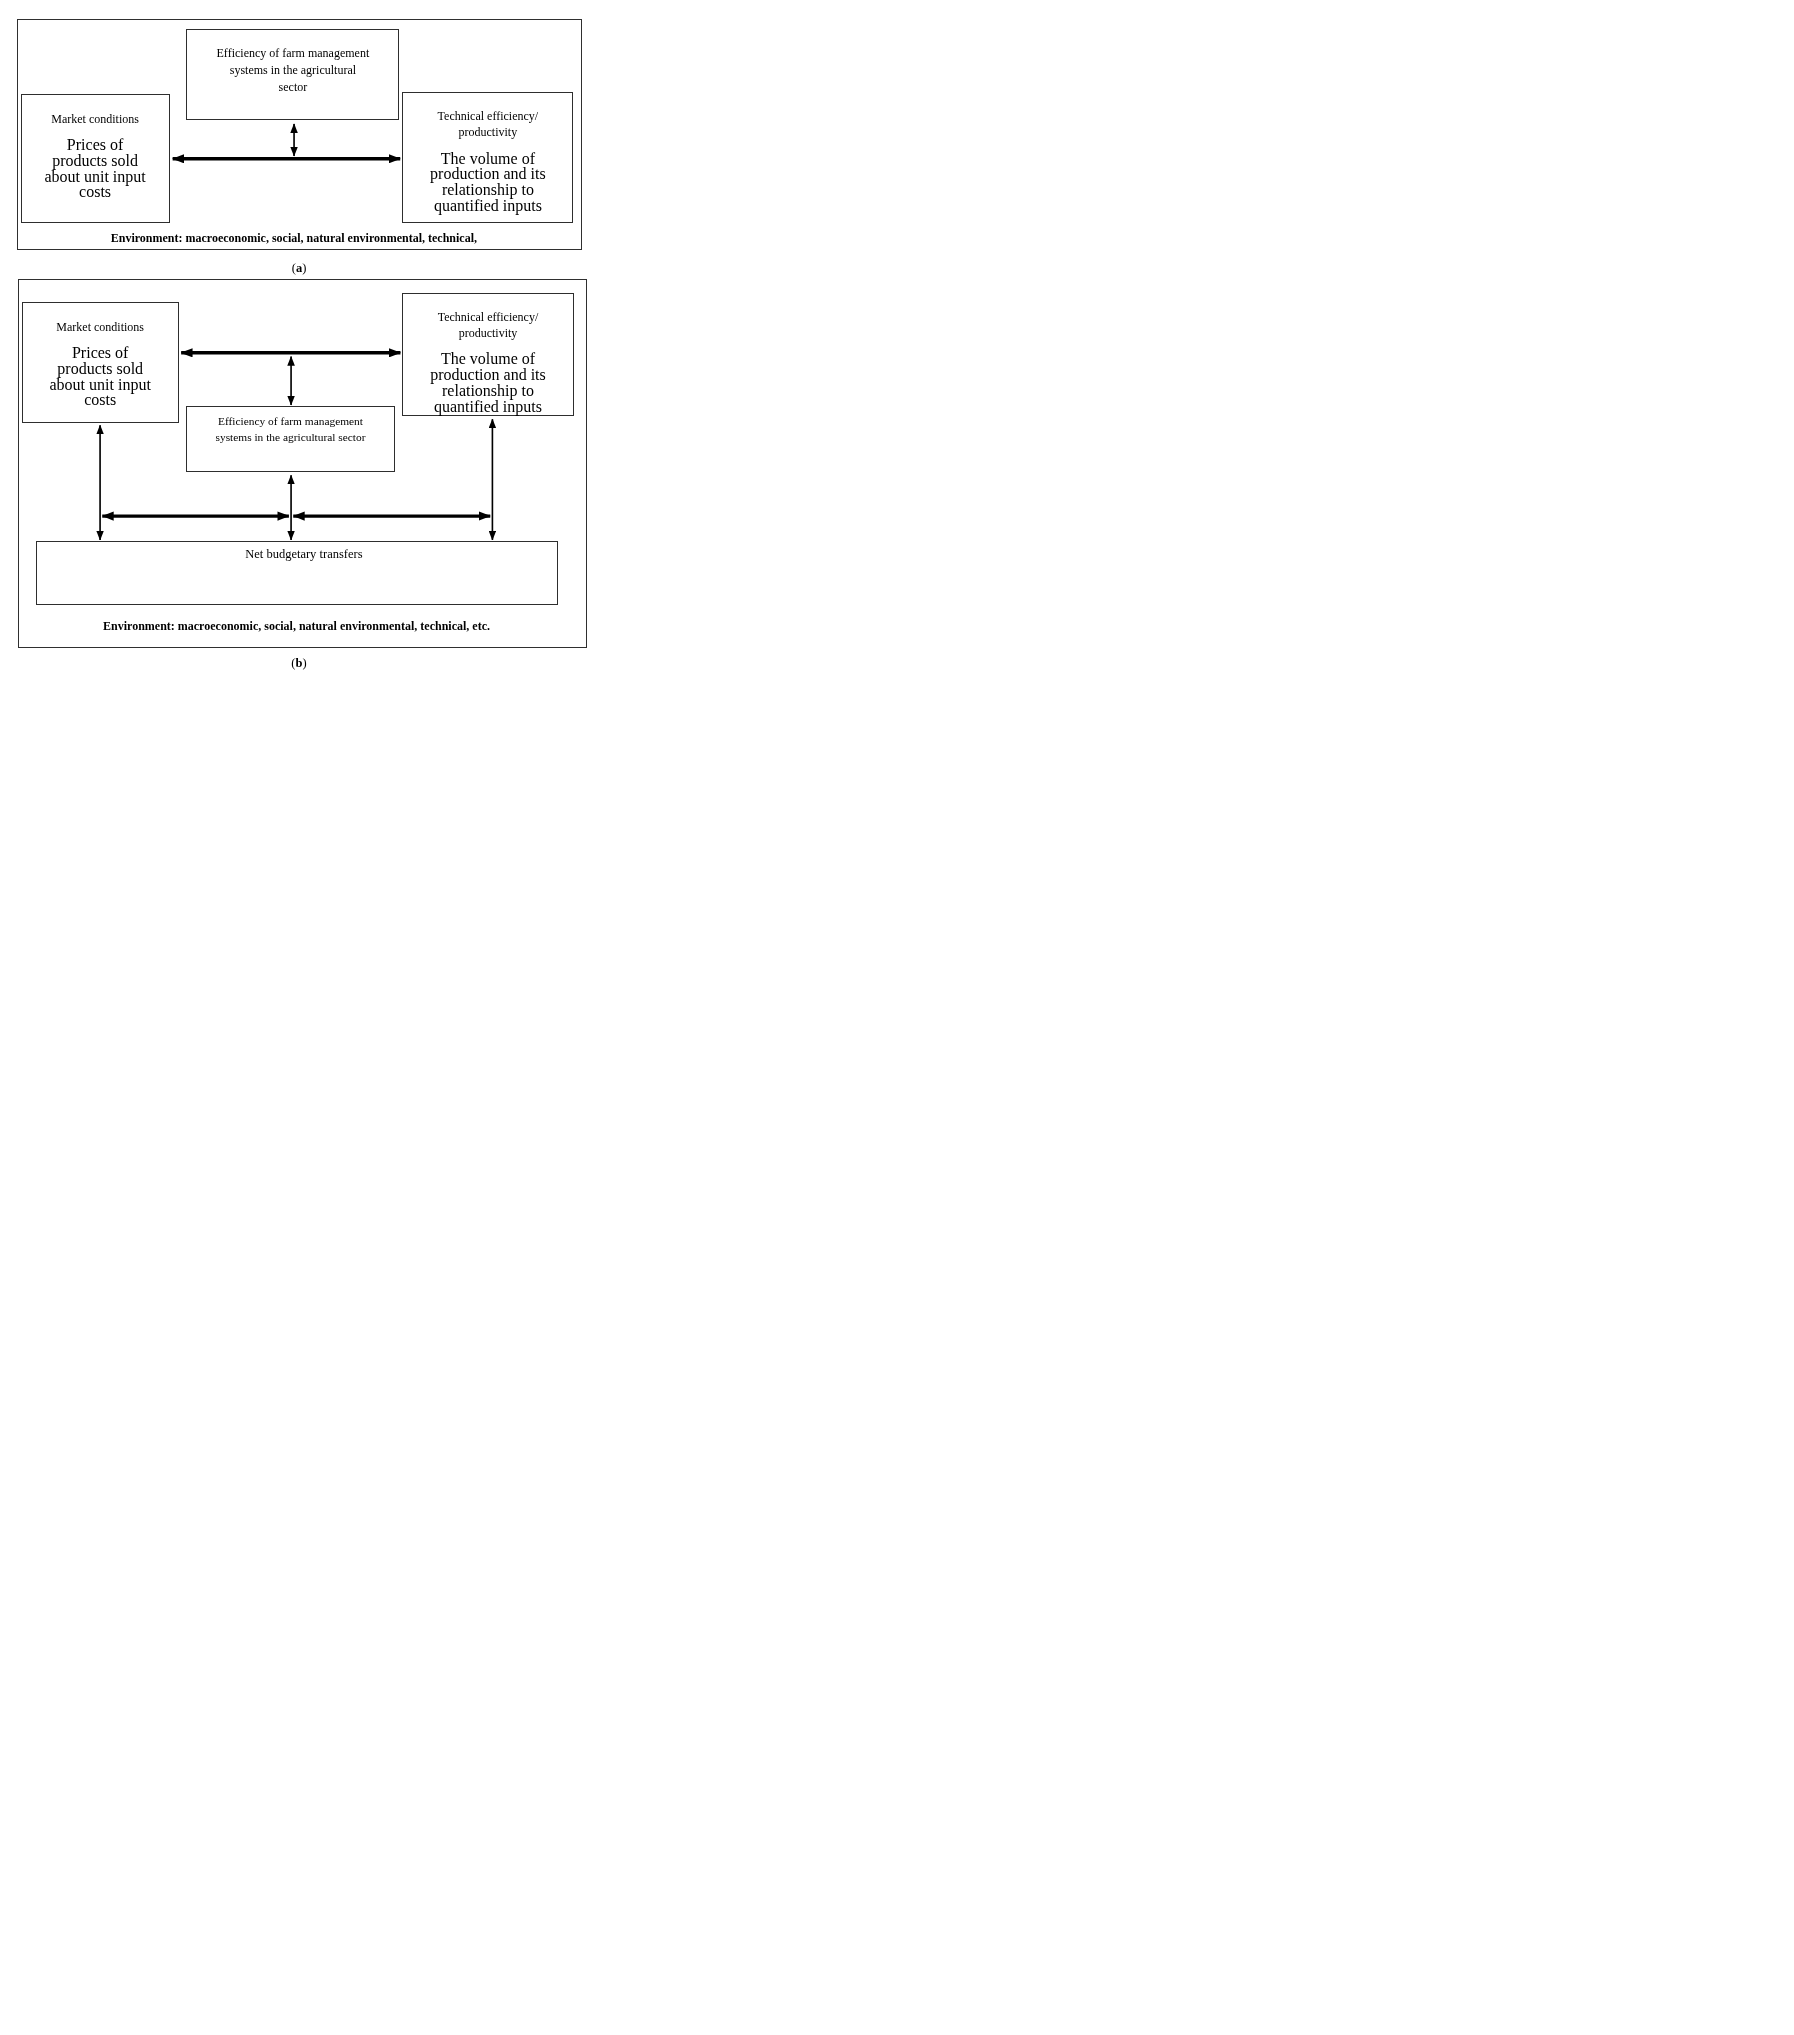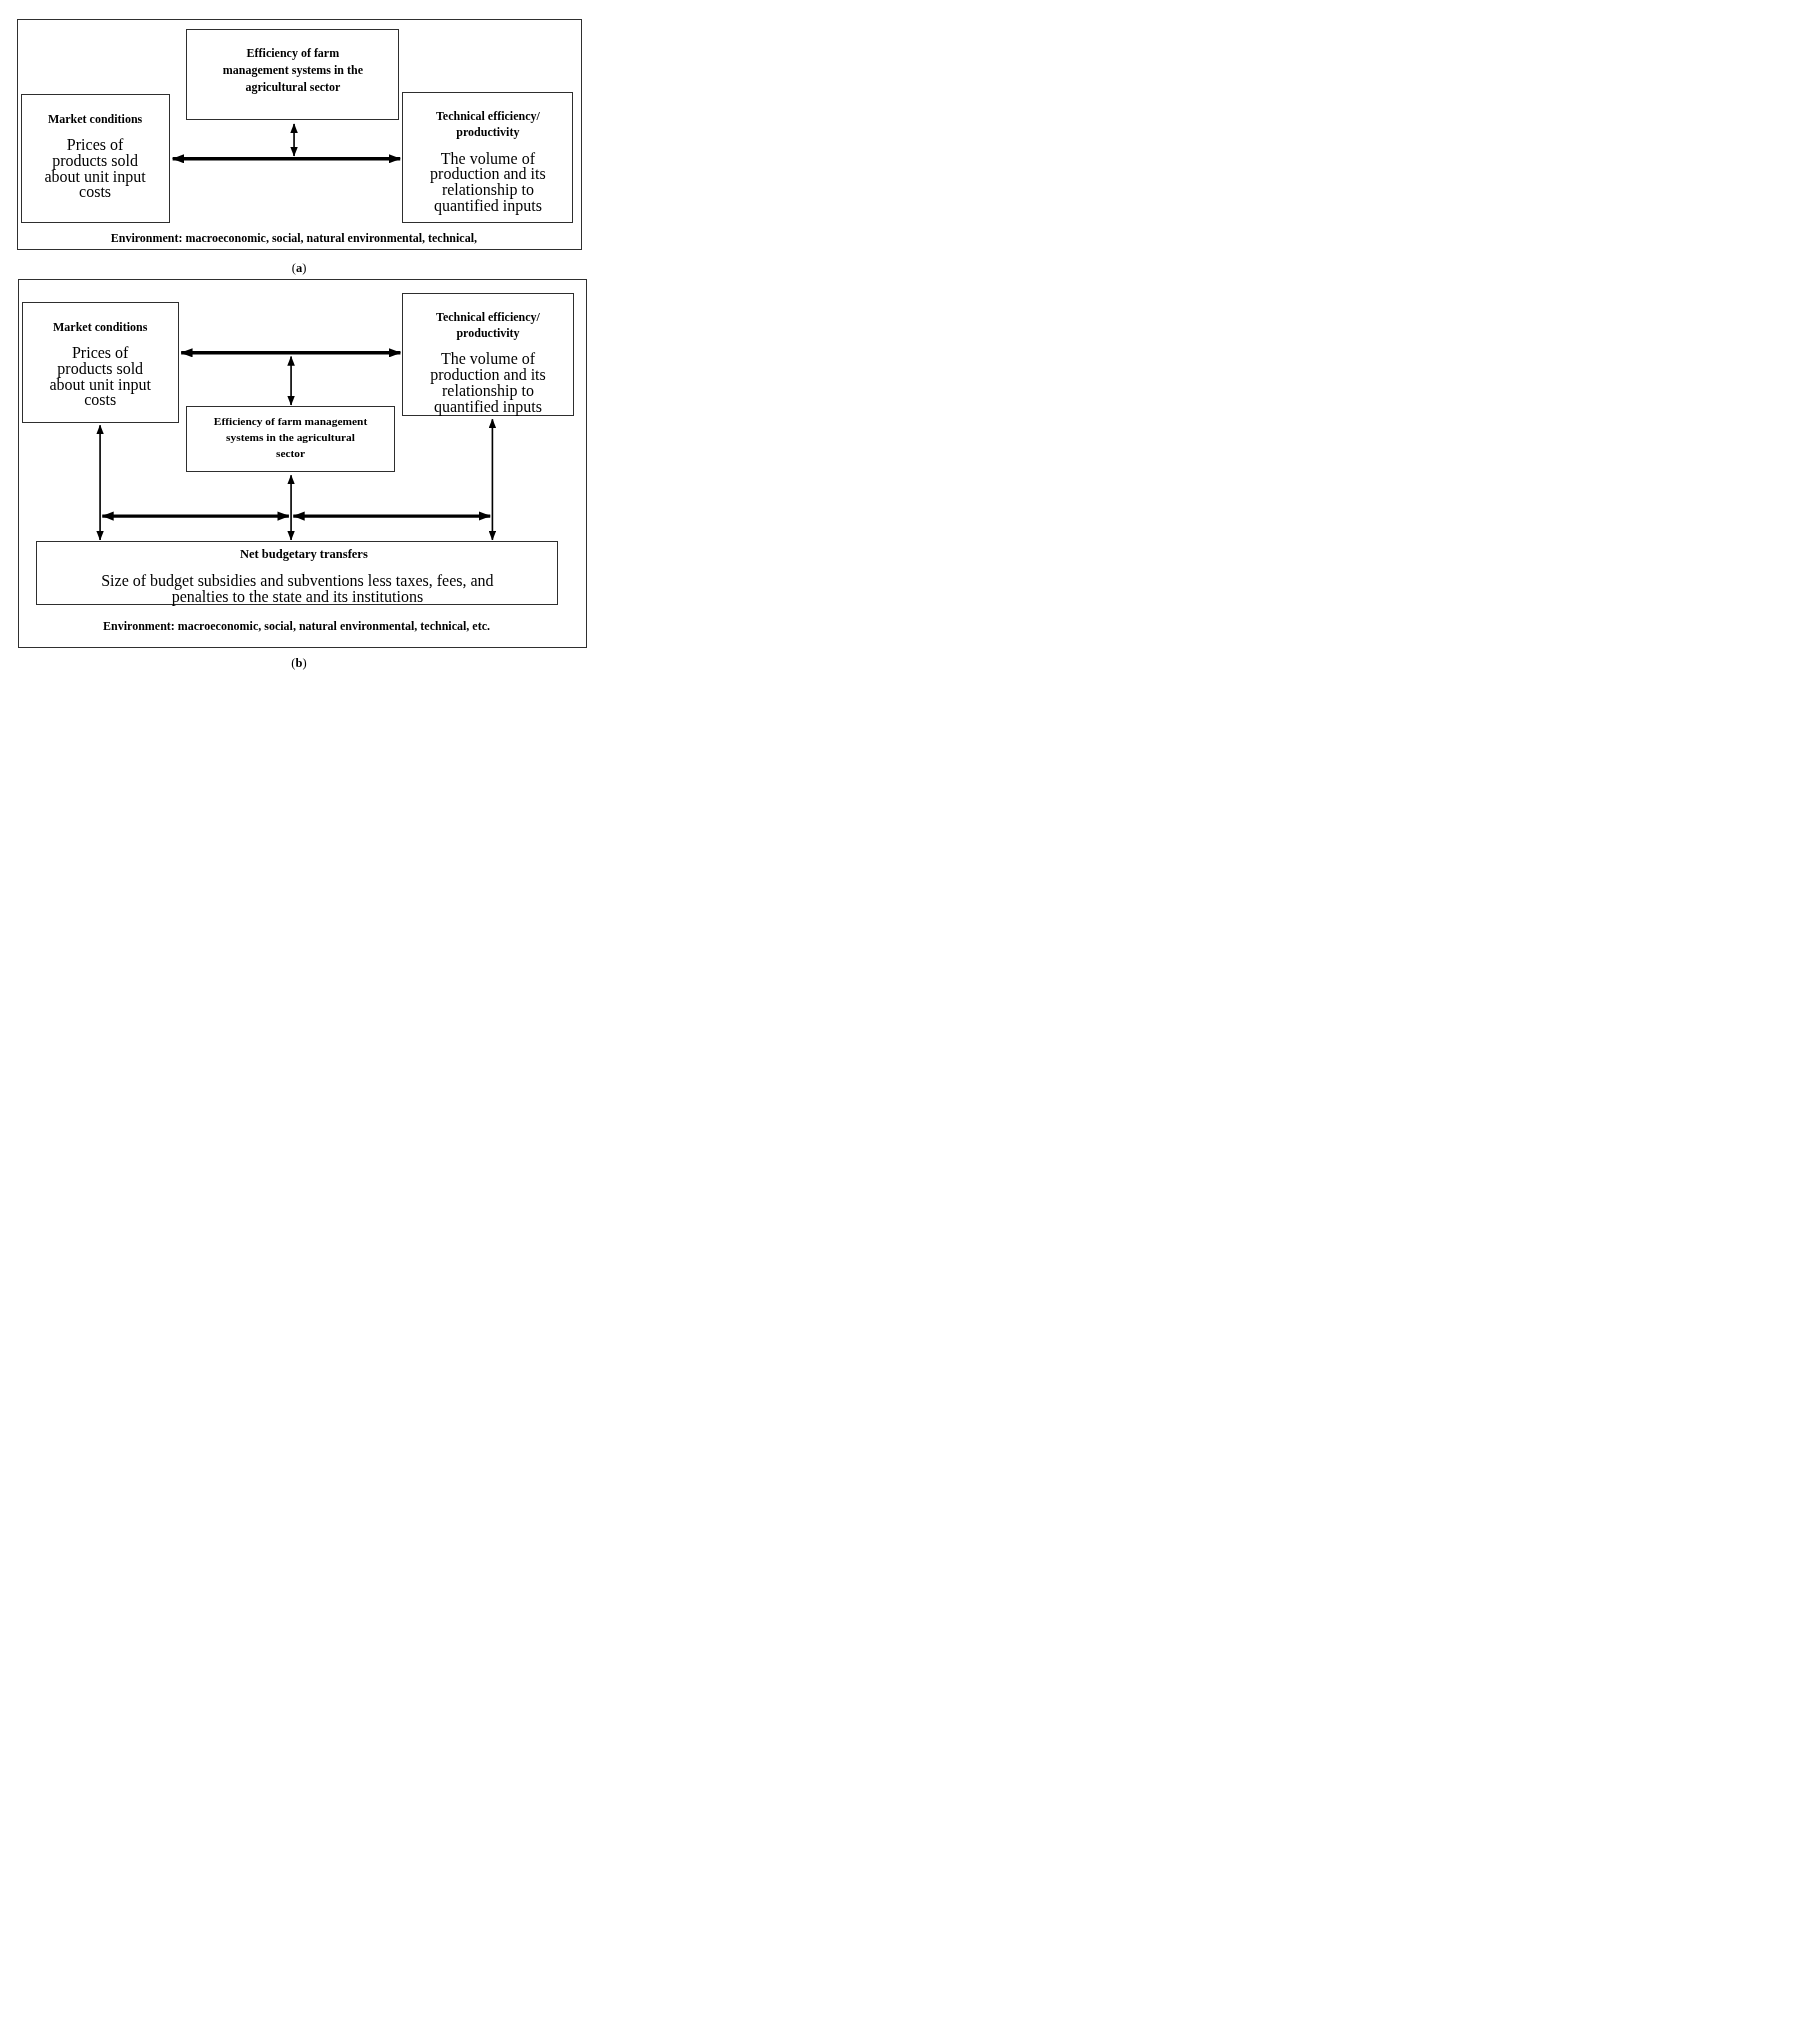--- a/index.html
+++ b/index.html
@@ -12,21 +12,21 @@
     position:absolute;border:1.6px solid #2f2f2f;background:#fff;box-sizing:border-box;
   }
   #panel-a{left:17.4px;top:19px;width:565px;height:231px;}
   #panel-b{left:18px;top:279px;width:569px;height:369px;}
   .box{
     position:absolute;background:#fff;border:1.4px solid #2e2e2e;box-sizing:border-box;
     text-align:center;display:block;
   }
   .box .t{width:100%;display:flex;justify-content:center;}
   .bold{font-weight:bold;}
-  .bt{font-size:12px;line-height:16.3px;font-weight:bold;margin:0 auto;}
+  .bt{font-size:12px;line-height:16.3px;font-weight:normal;margin:0 auto;}
   .bb{font-size:16px;line-height:15.8px;margin:10px auto;}
   
   #box-eff-a{left:168px;top:9.2px;width:213px;height:91px;padding-top:14.7px;}
   #box-eff-a .bt{max-width:156px;line-height:17px;}
   #box-mkt-a{left:2.2px;top:74px;width:149px;height:129px;padding-top:15.8px;}
   #box-mkt-a .bb{max-width:115px;}
   #box-tec-a{left:384px;top:72px;width:171px;height:131px;padding-top:15px;}
   #box-tec-a .bt,#box-tec-a .bb{max-width:136px;}
   
   #box-mkt-b{left:2.7px;top:22px;width:157px;height:121px;padding-top:15.8px;}
@@ -127,23 +127,20 @@
     <div class="box" id="box-eff-b">
       <div class="t">
           <span class="bt">Efficiency of farm management systems in the agricultural sector</span>
         </div>
     </div>
 
     <div class="box" id="box-net-b">
       <div class="t">
           <span class="bt">Net budgetary transfers</span>
         </div>
-      <div class="t">
-          <span class="bb">Size of budget subsidies and subventions less taxes, fees, and penalties to the state and its institutions</span>
-        </div>
     </div>
 
     <div class="env" id="env-b">Environment: macroeconomic, social, natural environmental, technical, etc.</div>
 
     <svg class="arrows" viewBox="0 0 1042 673">
 
       <line x1="298" y1="133" x2="701" y2="133" stroke="#000" stroke-width="6.5" marker-start="url(#ahb)" marker-end="url(#ahb)"></line>
 
       <line x1="500" y1="140" x2="500" y2="229" stroke="#000" stroke-width="3" marker-start="url(#ahs)" marker-end="url(#ahs)"></line>
 

